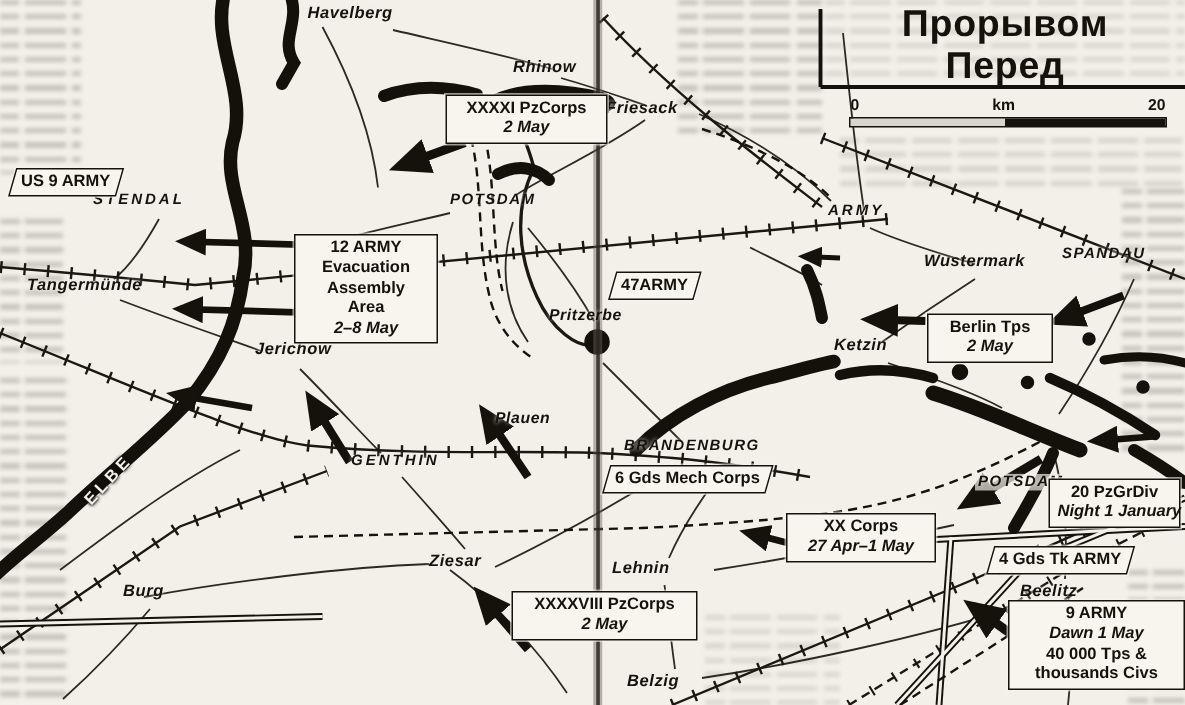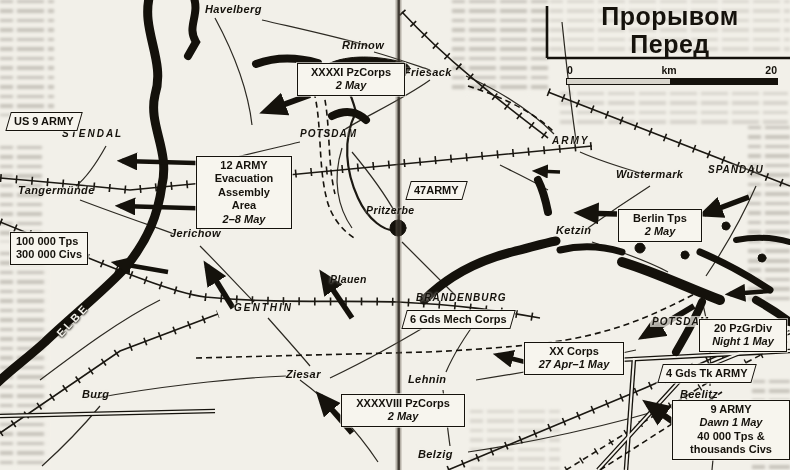--- a/index.html
+++ b/index.html
@@ -225,24 +225,20 @@
   <div class="town" style="left:286px;top:368px">Ziesar</div>
   <div class="town" style="left:408px;top:373px">Lehnin</div>
   <div class="town" style="left:82px;top:388px">Burg</div>
   <div class="town" style="left:418px;top:448px">Belzig</div>
   <div class="town" style="left:680px;top:388px">Beelitz</div>
 
   <div class="unit unit--para" style="left:8px;top:112px">
     <span class="ln">US 9 ARMY</span>
   </div>
 
-  <div class="unit" style="left:10px;top:232px;text-align:left">
-    <span class="ln">100 000 Tps</span>
-    <span class="ln">300 000 Civs</span>
-  </div>
 
   <div class="unit" style="left:196px;top:156px;width:84px">
     <span class="ln">12 ARMY</span>
     <span class="ln">Evacuation</span>
     <span class="ln">Assembly</span>
     <span class="ln">Area</span>
     <span class="ln ln--date">2–8 May</span>
   </div>
 
   <div class="unit" style="left:297px;top:63px;width:96px">
@@ -264,21 +260,21 @@
     <span class="ln">6 Gds Mech Corps</span>
   </div>
 
   <div class="unit" style="left:524px;top:342px;width:88px">
     <span class="ln">XX Corps</span>
     <span class="ln ln--date">27 Apr–1 May</span>
   </div>
 
   <div class="unit" style="left:699px;top:319px;width:76px">
     <span class="ln">20 PzGrDiv</span>
-    <span class="ln ln--date">Night 1 May</span>
+    <span class="ln ln--date">Night 1 January</span>
   </div>
 
   <div class="unit unit--para" style="left:660px;top:364px">
     <span class="ln">4 Gds Tk ARMY</span>
   </div>
 
   <div class="unit" style="left:672px;top:400px;width:106px">
     <span class="ln">9 ARMY</span>
     <span class="ln ln--date">Dawn 1 May</span>
     <span class="ln">40 000 Tps &amp;</span>

